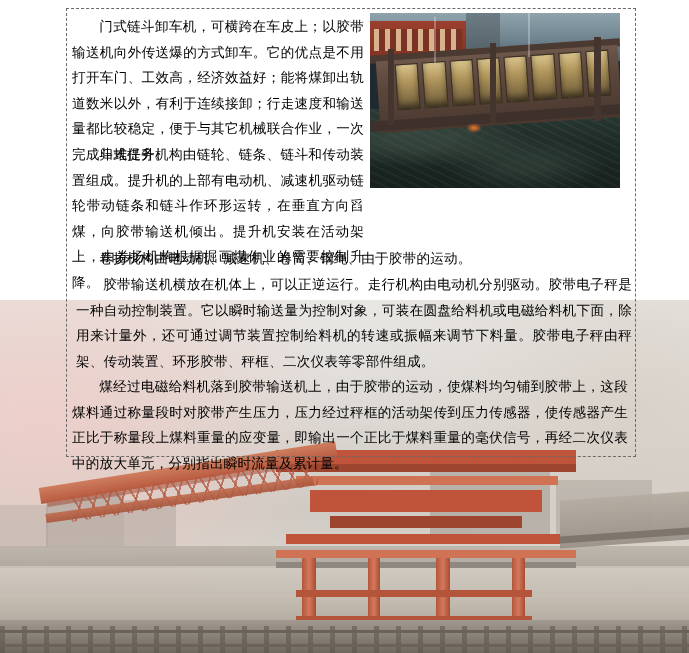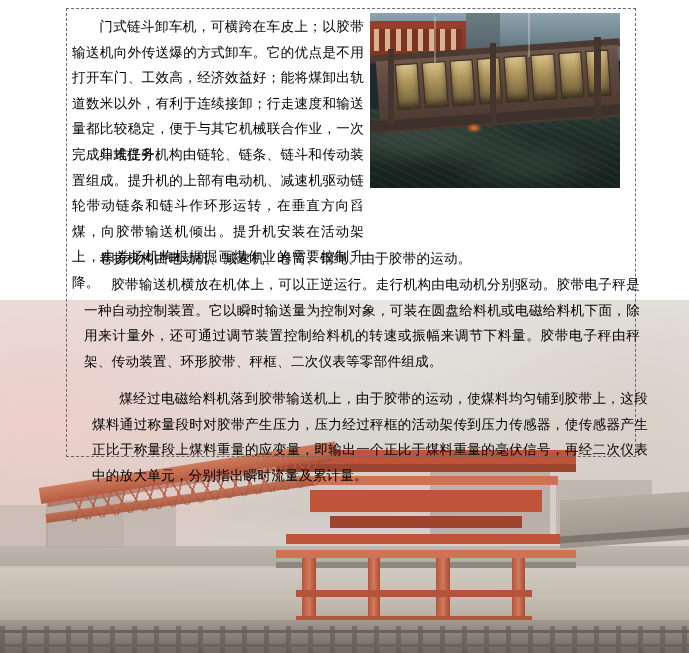--- a/index.html
+++ b/index.html
@@ -283,22 +283,22 @@
   
   .para.narrow {
     width: 292px;
   }
   .para.wide {
     width: 556px;
   }
   .p1 { position: absolute; left: 0;  top: 0px; }
   .p2 { position: absolute; left: 0;  top: 128px; }
   .p3 { position: absolute; left: 0;  top: 232px; }
-  .p4 { position: absolute; left: 12px;  top: 258px; }
-  .p5 { position: absolute; left: 0;  top: 372px; margin-left: 20px; }
+  .p4 { position: absolute; left: 4px;  top: 258px; }
+  .p5 { position: absolute; left: 0;  top: 360px; }
 </style>
 </head>
 <body>
 
 <div id="page">
 
   <div class="bg-photo">
     <div class="bg-sky"></div>
     <div class="bg-haze-left"></div>
     <div class="bg-haze-right"></div>

